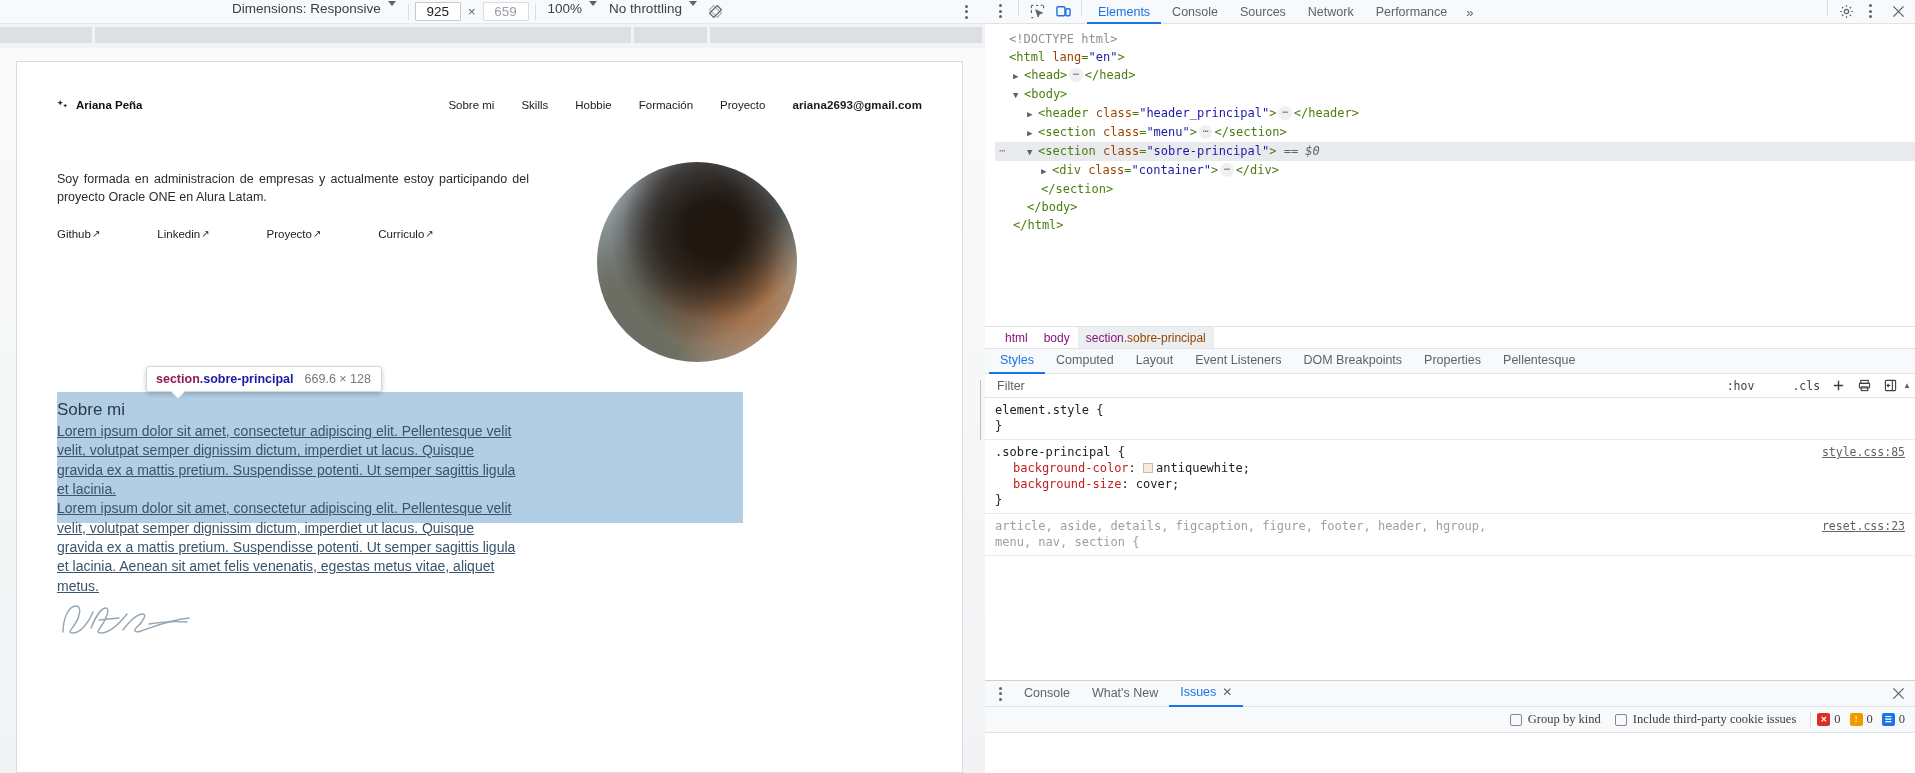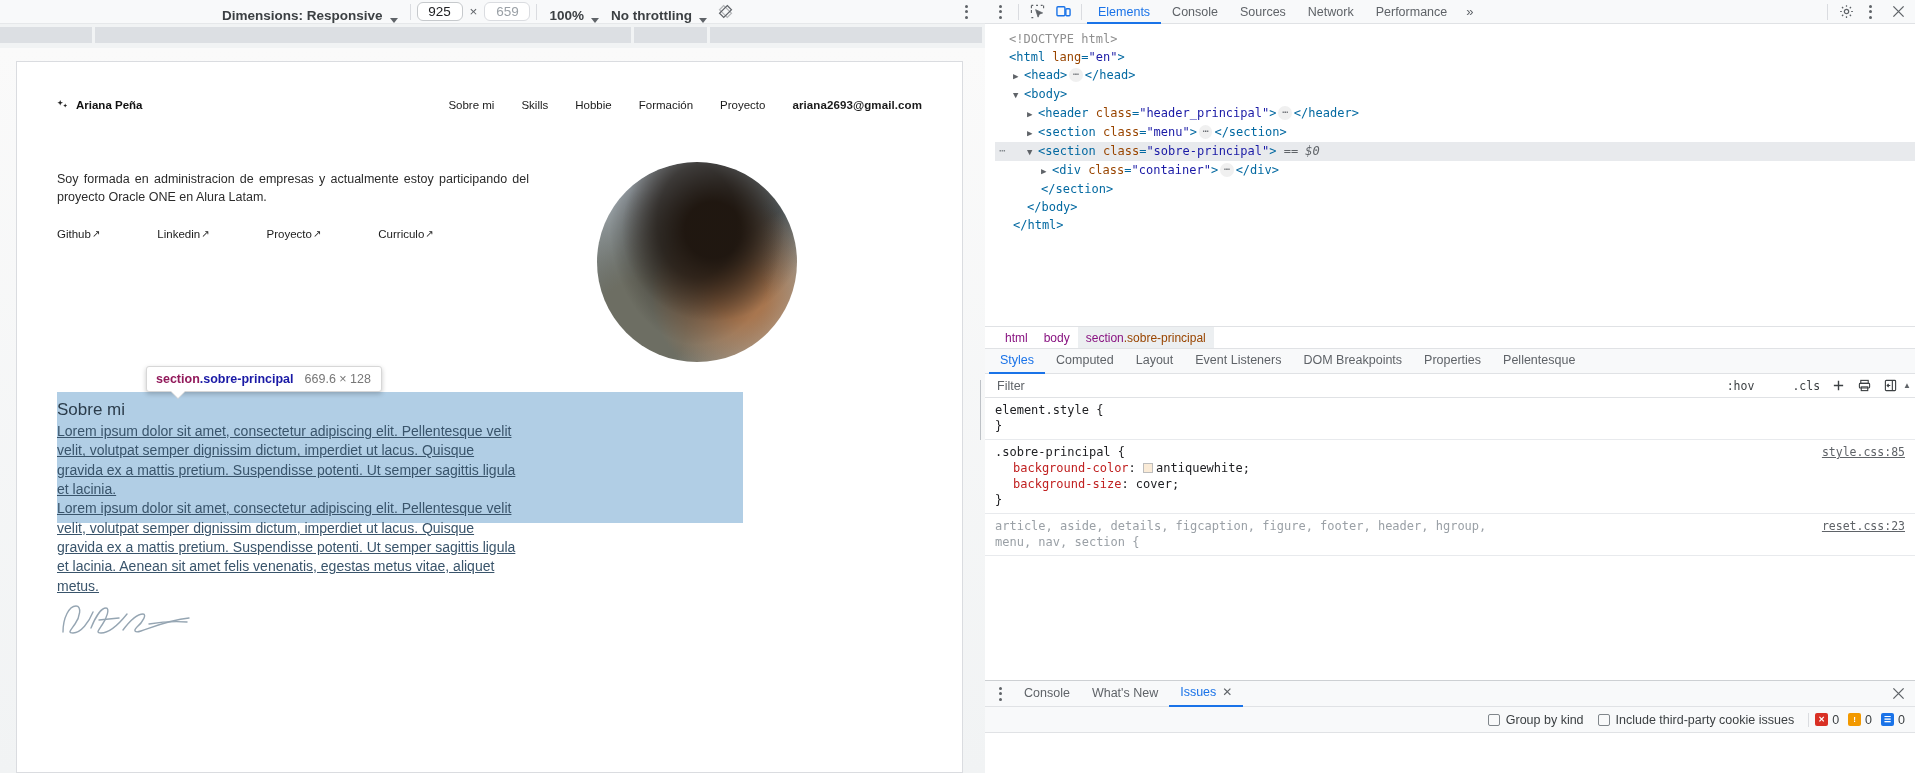--- a/index.html
+++ b/index.html
@@ -27,36 +27,36 @@
   .device-toolbar {
     height: 24px; width: 985px;
     background: #f8f9fa;
     border-bottom: 1px solid #e6e8ea;
     display: flex; align-items: center;
     font-size: 13.5px; color: #3c4043;
     position: relative;
   }
   .dt-spacer { flex: 1 1 auto; }
   .dt-item {
-    display: flex; align-items: flex-end; gap: 4px;
-    padding: 0 6px; height: 22px; cursor: default; white-space: nowrap; font-weight: bold;
+    display: flex; align-items: flex-start; gap: 4px;
+    padding: 0 6px; height: 22px; cursor: default; white-space: nowrap;
   }
   .caret {
     width: 0; height: 0; margin-left: 3px;
     border-left: 4px solid transparent;
     border-right: 4px solid transparent;
     border-top: 5px solid #5f6368;
     display: inline-block;
   }
   .dim-input {
     width: 46px; height: 19px; line-height: 19px;
     border: 1px solid #c6c9cc; background: #fff;
     font-size: 13.5px; color: #202124; text-align: center;
     font-family: "Liberation Sans", sans-serif;
-    padding: 0; outline: none; border-radius: 6px;
+    padding: 0; outline: none; border-radius: 1px;
   }
   .dim-input.placeholder { color: #9aa0a6; border-color: #dadce0; }
   .dim-x { color: #5f6368; font-size: 13.5px; padding: 0 7px; }
   .dt-sep { width: 1px; height: 16px; background: #dadce0; margin: 0 6px; }
   .rotate-icon { display:flex; align-items:center; justify-content:center; width: 26px; height: 22px; }
   .kebab {
     width: 22px; height: 22px;
     display: flex; flex-direction: column; align-items: center; justify-content: center; gap: 2.5px;
     margin-right: 8px;
   }
@@ -170,21 +170,21 @@
     border-top: 7px solid #fff; filter: drop-shadow(0 1px 0 #d7d7d7);
   }
 
   
   .devtools {
     width: 930px; height: 773px; flex: 0 0 930px;
     background: #ffffff; display: flex; flex-direction: column;
     font-size: 12px; color: #202124;
   }
   .dt-top {
-    height: 24px; display: flex; align-items: center;
+    height: 24px; display: flex; align-items: flex-start;
     background: #f8f9fa; border-bottom: 1px solid #e0e2e5;
     padding-left: 4px;
   }
   .icon-btn {
     width: 26px; height: 22px; display: flex; align-items: center; justify-content: center;
     border-radius: 2px; cursor: default;
   }
   .tabbar { display: flex; align-items: center; height: 24px; }
   .dt-tab {
     padding: 0 11px; height: 24px; line-height: 24px;
@@ -200,21 +200,21 @@
     padding: 6px 0 0 10px;
     font-family: "DejaVu Sans Mono", monospace;
     font-size: 12px; line-height: 18px;
     background: #fff; overflow: hidden; position: relative;
   }
   .node { white-space: nowrap; position: relative; padding-left: 0; }
   .node.sel { background: #e8eaed; }
   .tw { display: inline-block; width: 11px; color: #5f6368; font-size: 9px; }
   .tw.r::before { content: "\25B6"; }
   .tw.d::before { content: "\25BC"; }
-  .pk { color: #0369a1; }
+  .pk { color: #4d7c0f; }
   .attr { color: #994500; }
   .val { color: #1a1aa6; }
   .doctype { color: #8f8f8f; }
   .ellip {
     display: inline-block; background: #f0f0f0; border-radius: 7px;
     color: #5f6368; font-size: 9px; line-height: 9px;
     padding: 2px 4px 3px 4px; vertical-align: 2px; margin: 0 2px;
   }
   .dollar { color: #5f6368; font-style: italic; }
   .dots3 { position: absolute; left: -8px; color: #80868b; letter-spacing: 1px; font-size: 11px; }
@@ -276,21 +276,21 @@
   .drawer-tabs {
     height: 26px; display: flex; align-items: center;
     background: #f8f9fa; border-bottom: 1px solid #e0e2e5; padding-left: 4px;
   }
   .dr-tab { padding: 0 11px; height: 26px; line-height: 25px; font-size: 12.5px; color: #5f6368; display: flex; align-items: center; gap: 6px; }
   .dr-tab.active { color: #1a73e8; border-bottom: 2px solid #1a73e8; }
   .dr-close { color: #5f6368; font-size: 12px; }
   .issues-bar {
     height: 26px; display: flex; align-items: center; justify-content: flex-end;
     gap: 14px; padding-right: 10px; background: #f8f9fa;
-    border-bottom: 1px solid #e0e2e5; font-size: 12.5px; color: #3c4043;
+    border-bottom: 1px solid #e0e2e5; font-size: 12.5px; color: #3c4043; font-family: Liberation Serif, serif;
   }
   .cb { display: inline-flex; align-items: center; gap: 6px; }
   .cb .box { width: 12px; height: 12px; border: 1.5px solid #80868b; border-radius: 2px; display:block; }
   .counters { display: flex; align-items: center; gap: 9px; padding-left: 6px; border-left: 1px solid #dadce0; }
   .counter { display: inline-flex; align-items: center; gap: 4px; font-size: 12.5px; color: #3c4043; }
   .badge { width: 13px; height: 13px; border-radius: 2px; display: inline-flex; align-items: center; justify-content: center; color: #fff; font-size: 8px; font-weight: 700; }
   .badge.err { background: #d93025; }
   .badge.warn { background: #f29900; }
   .badge.info { background: #1a73e8; }
   .drawer-body { flex: 1 1 auto; background: #fff; }

